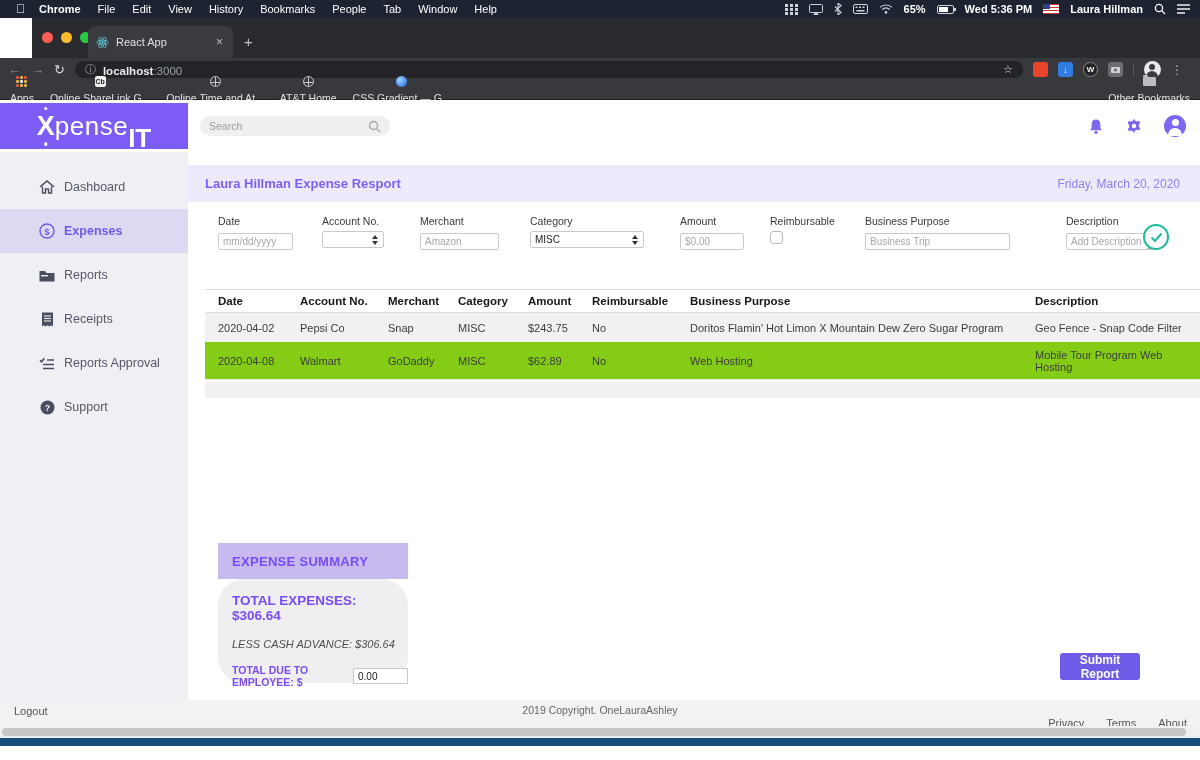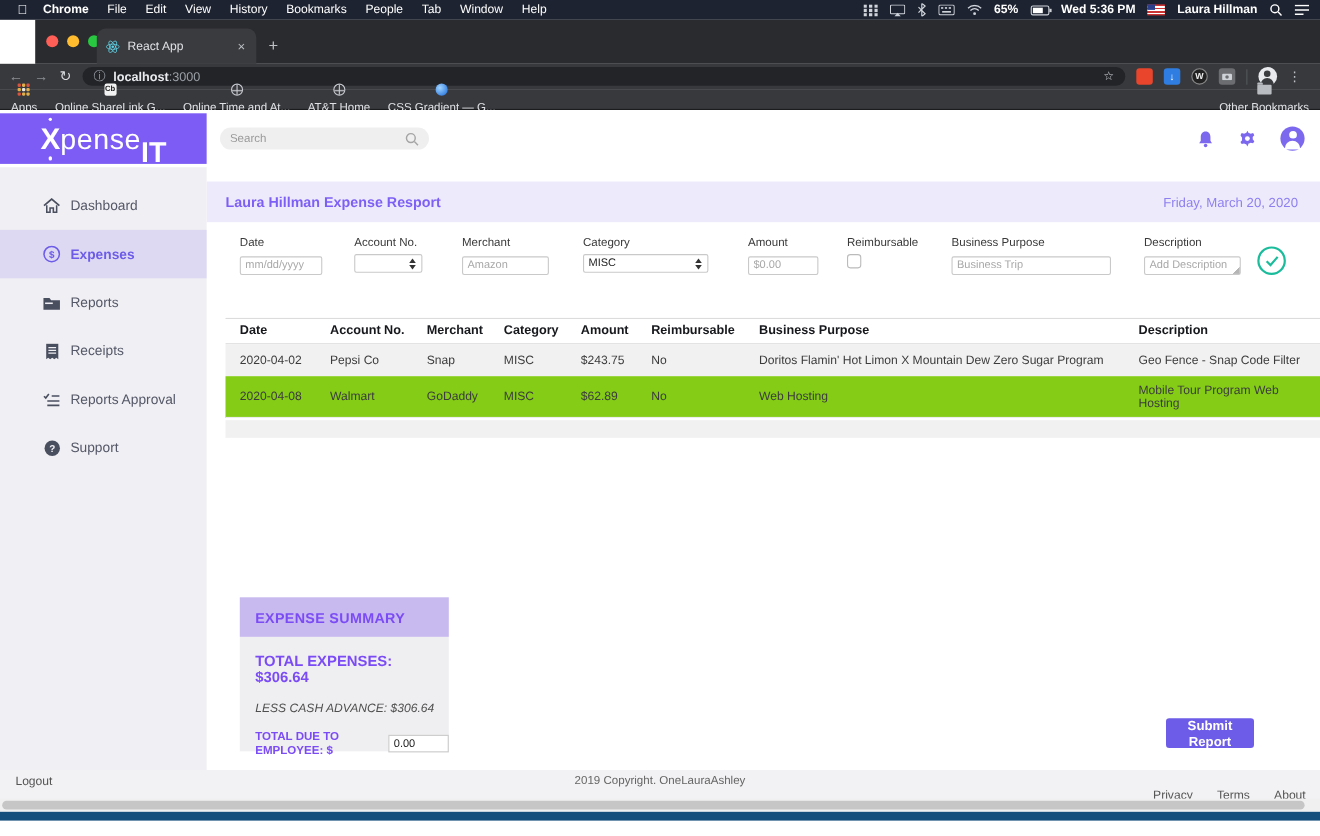--- a/index.html
+++ b/index.html
@@ -98,21 +98,21 @@
   .avatar-app { width:22px; height:22px; border-radius:50%; background:#7b68ee; position:relative; }
   .avatar-app:before { content:""; position:absolute; left:7.5px; top:4px; width:7px; height:7px; border-radius:50%; background:#fff; }
   .avatar-app:after { content:""; position:absolute; left:4px; top:12.5px; width:14px; height:8px; border-radius:7px 7px 0 0; background:#fff; }
 
   .sidebar { position:absolute; left:0; top:52px; width:188px; height:548px; background:#f0eff3; padding-top:13px; }
   .sb-item { height:44px; display:flex; align-items:center; color:#545868; font-size:12.5px; cursor:default; }
   .sb-item .ic { width:18px; margin-left:38px; display:flex; justify-content:center; }
   .sb-item .lbl { margin-left:8px; }
   .sb-item.active { background:#ded9f3; color:#6c5ce7; font-weight:700; }
 
-  .main { position:absolute; left:188px; top:52px; width:1012px; height:548px; background:#fff; }
+  .main { position:absolute; left:188px; top:52px; width:1012px; height:548px; background:#fff;padding-left:26px; }
   .titleband { position:absolute; left:0; top:13px; width:1012px; height:37px; background:#edebfb;
     display:flex; align-items:center; justify-content:space-between; padding:0 20px 0 17px; }
   .titleband .ttl { color:#7d5ff5; font-weight:700; font-size:13px; }
   .titleband .dt { color:#8f80f0; font-size:12px; }
 
   .fgroup { position:absolute; top:63px; }
   .flabel { font-size:10.5px; color:#3a3a3a; margin-bottom:4px; }
   .finput { height:17px; border:1px solid #c9c9c9; border-radius:2px; background:#fff; font-size:10px;
     color:#444; padding:0 4px; width:100%; font-family:"Liberation Sans",sans-serif; outline:none; }
   .finput::placeholder { color:#a8a8a8; }
@@ -133,21 +133,21 @@
     padding-left:13px; align-items:center; }
   .thead { height:24px; border-top:1px solid #dcdcdc; border-bottom:1px solid #dcdcdc;
     font-weight:700; color:#17181c; font-size:11.5px; background:#fff; }
   .tr1 { height:29px; background:#f1f1f2; }
   .tr2 { height:38px; background:#84cc16; border-bottom:1px solid #ececec; }
   .trempty { height:16px; background:#f1f1f2; margin-top:2px; }
 
   .summary { position:absolute; left:30px; top:391px; width:190px; }
   .sum-head { height:36px; background:#c8b9ef; display:flex; align-items:center; padding-left:14px;
     color:#7b4cf5; font-weight:700; font-size:13px; letter-spacing:0.3px; }
-  .sum-body { height:104px; background:#efeef0; padding:14px 0 0 14px; }
+  .sum-body { height:104px; background:#efeef0; padding:14px 0 0 14px;border-radius:26px; }
   .sum-total { color:#7b4cf5; font-weight:700; font-size:13.5px; }
   .sum-adv { color:#4f4f4f; font-style:italic; font-size:11px; margin-top:15px; }
   .sum-due { color:#7b4cf5; font-weight:700; font-size:10.5px; margin-top:14px; display:flex; align-items:center; gap:4px; }
   .sum-due input { width:55px; height:16px; border:1px solid #c9c9c9; font-size:10px; padding:0 4px;
     font-family:"Liberation Sans",sans-serif; color:#222; outline:none; }
 
   .submitbtn { position:absolute; left:872px; top:501px; width:80px; height:27px; background:#6c5ce7;
     color:#fff; font-weight:700; font-size:12px; border:none; border-radius:3px; cursor:pointer;
     font-family:"Liberation Sans",sans-serif; }
 

